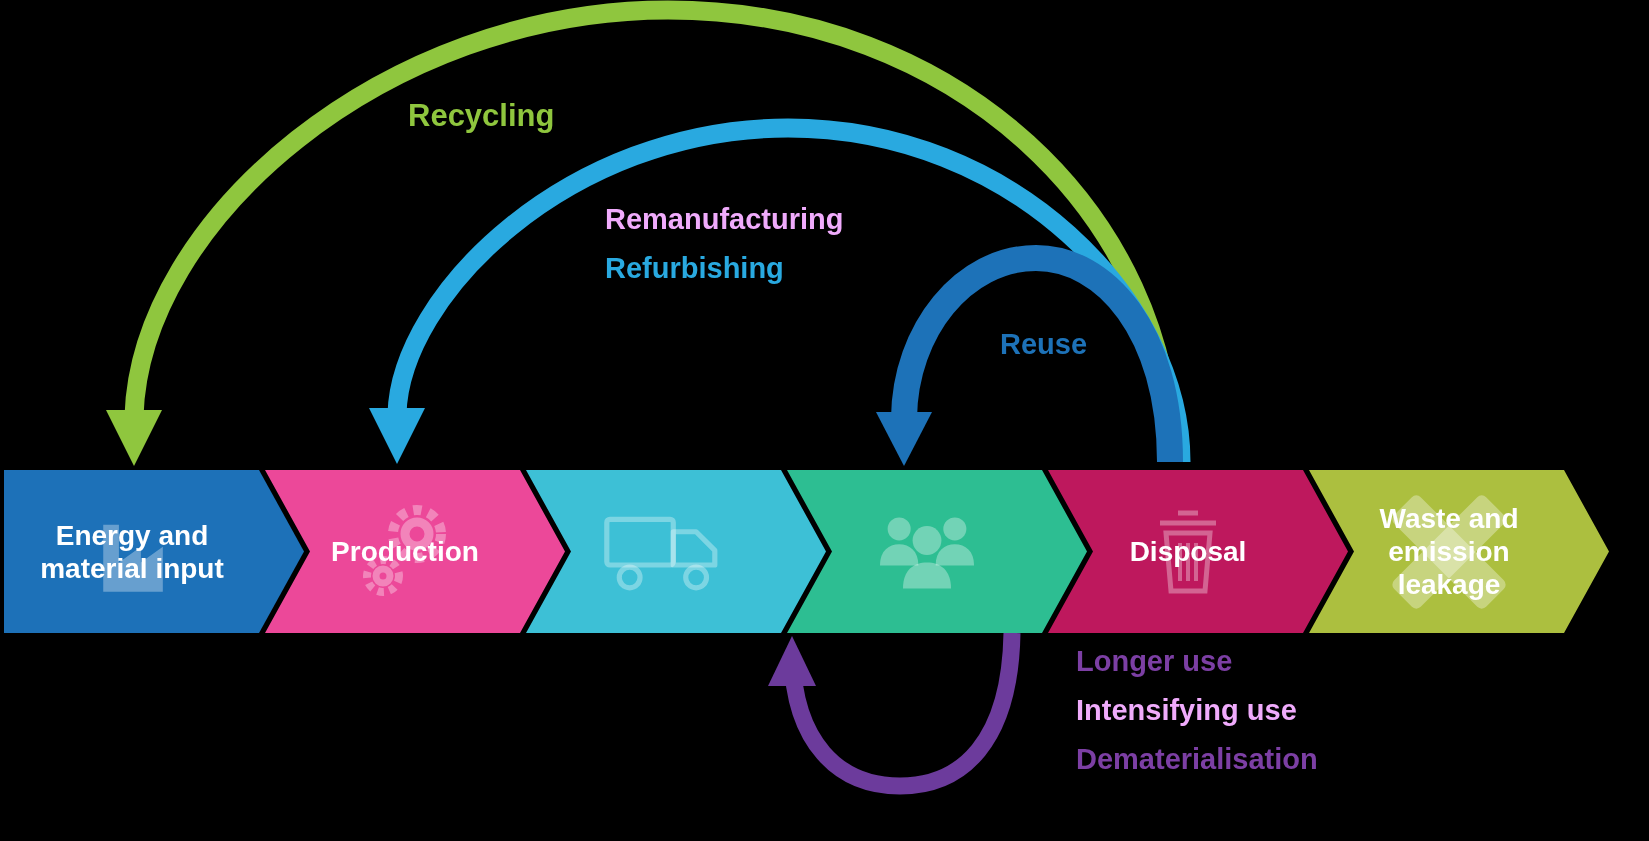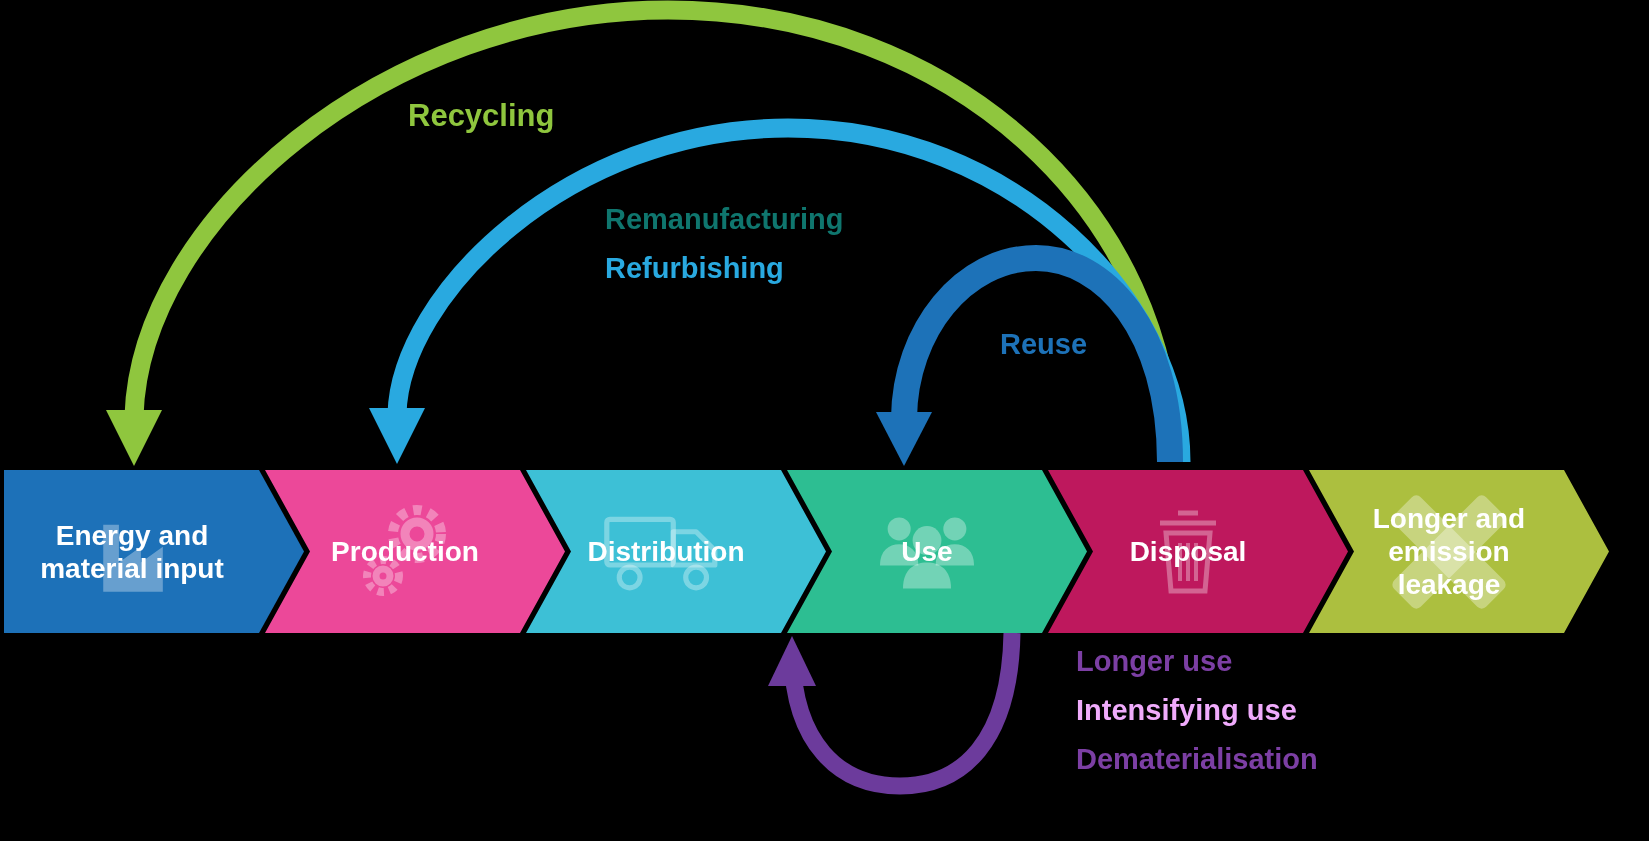--- a/index.html
+++ b/index.html
@@ -78,21 +78,21 @@
     <path d="M 1170 462 C 1170 330 1104 258 1036 258 C 964 258 905 330 904 418" stroke-width="26" style="stroke: rgb(29, 114, 184);"></path>
     <polygon points="876,412 932,412 904,466" style="fill: rgb(29, 114, 184);"></polygon>
   </g>
   <g>
     <path d="M 1012 633 C 1010 742 962 786 900 786 C 838 786 794 742 792 656" stroke-width="17" style="stroke: rgb(108, 59, 156);"></path>
     <polygon points="768,686 816,686 792,636" style="fill: rgb(108, 59, 156);"></polygon>
   </g>
 </svg>
 
 <div class="loop-label lbl-recycling" style="color: rgb(143, 198, 62);">Recycling</div>
-<div class="loop-label lbl-reman" style="color: #0f766e;">Remanufacturing</div>
+<div class="loop-label lbl-reman" style="color: #f0abfc;">Remanufacturing</div>
 <div class="loop-label lbl-refurb" style="color: rgb(41, 169, 224);">Refurbishing</div>
 <div class="loop-label lbl-reuse" style="color: rgb(29, 114, 184);">Reuse</div>
 <div class="loop-label lbl-purple1" style="color: rgb(124, 63, 164);">Longer use</div>
 <div class="loop-label lbl-purple2" style="color: #f0abfc;">Intensifying use</div>
 <div class="loop-label lbl-purple3" style="color: rgb(124, 63, 164); text-align: right;">Dematerialisation</div>
 
 <div class="band">
 
   <div class="chevron first" style="left: 0px; background-color: rgb(29, 113, 184);">
     <span class="stage-icon-wrap">
@@ -121,37 +121,35 @@
     <span class="stage-icon-wrap">
       <svg viewBox="0 0 130 95" width="135" height="99">
         <g fill="none" stroke="currentColor" stroke-width="5" stroke-linejoin="round">
           <rect x="8" y="16" width="64" height="44" rx="3"></rect>
           <path d="M72 28 h22 l18 18 v14 h-40 z"></path>
           <circle cx="30" cy="72" r="10"></circle>
           <circle cx="94" cy="72" r="10"></circle>
         </g>
       </svg>
     </span>
-    <div class="stage-label">Distribution</div>
   </div>
 
   <div class="chevron notched" style="left: 783px; background-color: rgb(45, 190, 146);">
     <span class="stage-icon-wrap">
       <svg viewBox="0 0 130 100" width="125" height="96">
         <g fill="currentColor">
           <circle cx="36" cy="26" r="12"></circle>
           <path d="M16 64 c0 -15 9 -22 20 -22 c11 0 20 7 20 22 z"></path>
           <circle cx="94" cy="26" r="12"></circle>
           <path d="M74 64 c0 -15 9 -22 20 -22 c11 0 20 7 20 22 z"></path>
           <circle cx="65" cy="38" r="15"></circle>
           <path d="M40 88 c0 -19 11 -27 25 -27 c14 0 25 8 25 27 z"></path>
         </g>
       </svg>
     </span>
-    <div class="stage-label">Use</div>
   </div>
 
   <div class="chevron notched" style="left: 1044px; background-color: #be185d;">
     <span class="stage-icon-wrap">
       <svg viewBox="0 0 100 110" width="100" height="110">
         <g fill="none" stroke="currentColor" stroke-width="5">
           <path d="M40 16 h20"></path>
           <path d="M22 26 h56"></path>
           <path d="M28 36 l5 58 h34 l5 -58 z"></path>
           <path d="M42 46 v38 M50 46 v38 M58 46 v38" stroke-width="4"></path>
@@ -163,16 +161,16 @@
 
   <div class="chevron notched last" style="left: 1305px; background-color: rgb(172, 191, 63);">
     <span class="stage-icon-wrap">
       <svg viewBox="0 0 120 120" width="150" height="150">
         <g fill="currentColor" transform="rotate(45 60 60)">
           <rect x="8" y="45" width="104" height="30" rx="5"></rect>
           <rect x="45" y="8" width="30" height="104" rx="5"></rect>
         </g>
       </svg>
     </span>
-    <div class="stage-label">Longer and emission leakage</div>
+    <div class="stage-label">Waste and emission leakage</div>
   </div>
 
 </div>
 
 </body></html>

